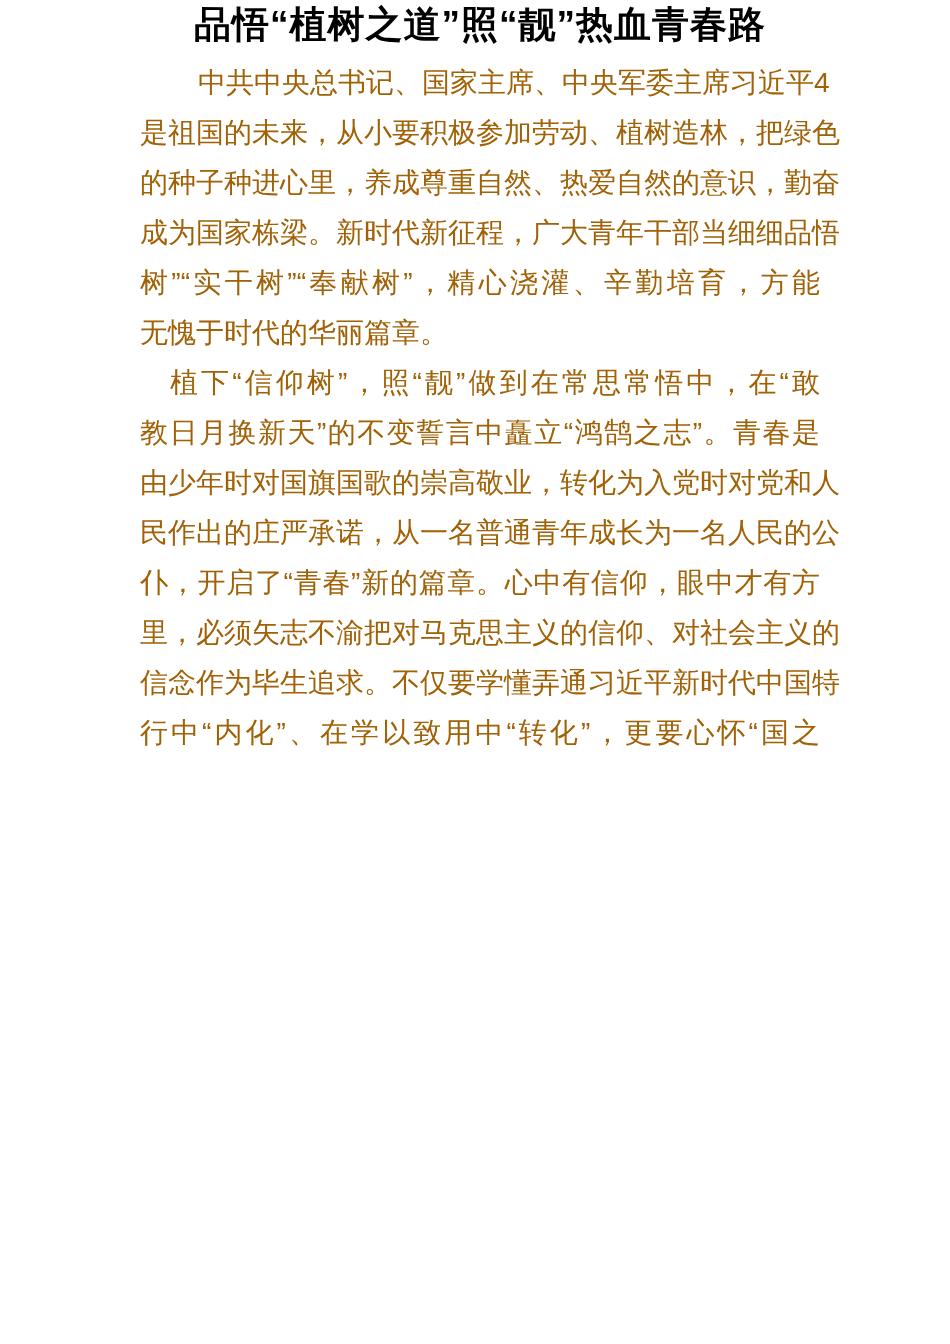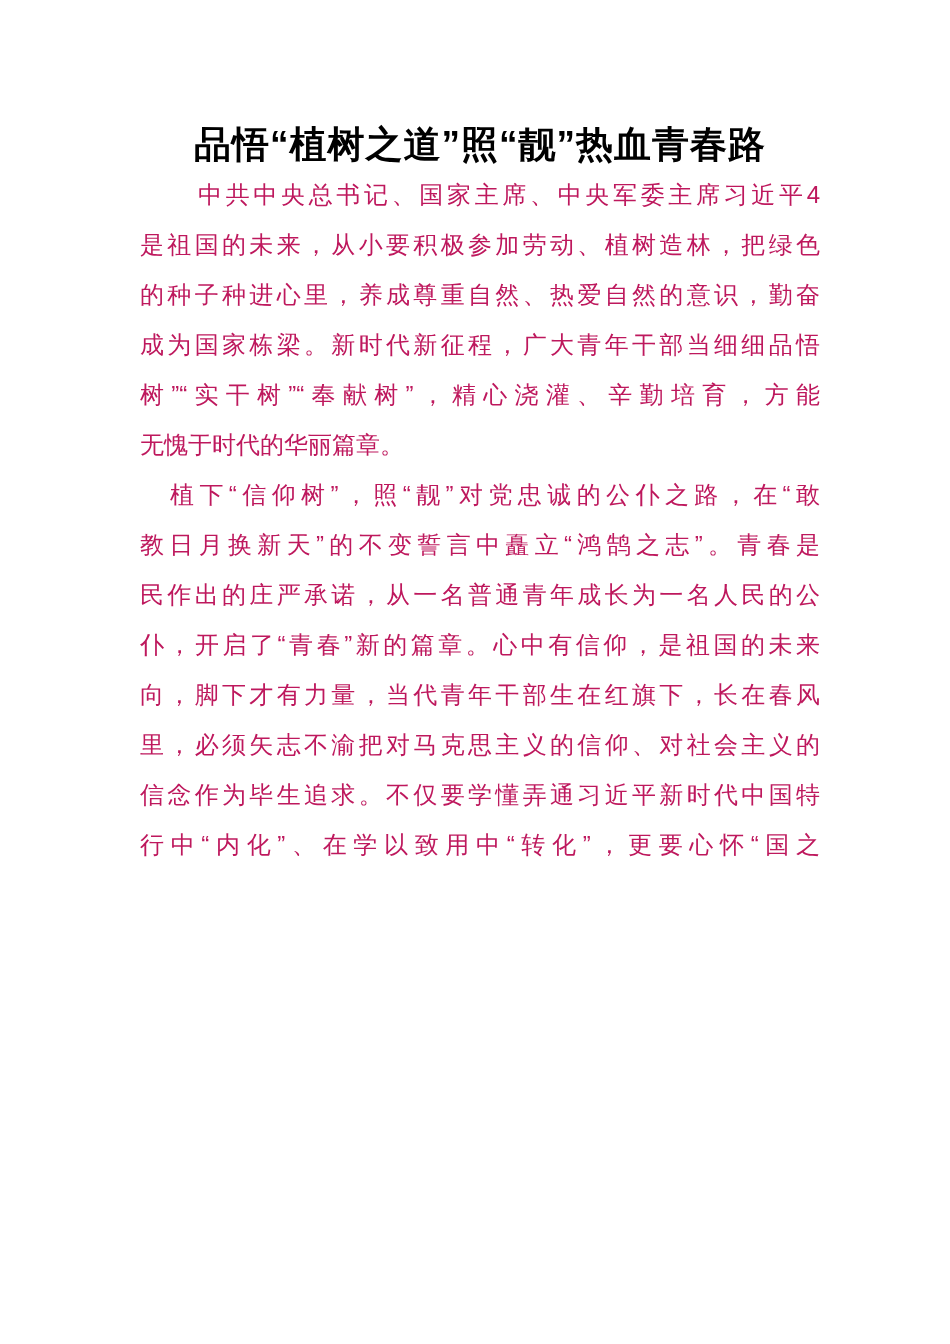--- a/index.html
+++ b/index.html
@@ -12,36 +12,35 @@
     width: 950px;
     height: 1344px;
     background: #ffffff;
     box-sizing: border-box;
     padding: 0 130px 0 140px;
     overflow: hidden;
     font-family: "Liberation Sans", sans-serif;
     color: #000000;
   }
   .doc-title {
-    padding-top: 120px;
     font-size: 37px;
     font-weight: 700;
     line-height: 50px;
     text-align: center;
     letter-spacing: 1px;
-    margin-bottom: 0;
+    margin-bottom: 8px;
     color: #000000;
   }
   .line {
-    font-size: 24px;
+    font-size: 28px;
     line-height: 50px;
     height: 50px;
     text-align: justify;
     text-align-last: justify;
-    color: #be185d;
+    color: #a16207;
     white-space: nowrap;
   }
   .indent2 { text-indent: 58px; }
   .indent1 { text-indent: 30px; }
   .paraend {
     text-align: center;
     text-align-last: left;
   }
 </style>
 </head>
@@ -49,21 +48,21 @@
 
 <div class="page">
   <div class="doc-title">品悟“植树之道”照“靓”热血青春路</div>
 
   <div class="line indent2">中共中央总书记、国家主席、中央军委主席习近平4</div>
   <div class="line">是祖国的未来，从小要积极参加劳动、植树造林，把绿色</div>
   <div class="line">的种子种进心里，养成尊重自然、热爱自然的意识，勤奋</div>
   <div class="line">成为国家栋梁。新时代新征程，广大青年干部当细细品悟</div>
   <div class="line">树”“实干树”“奉献树”，精心浇灌、辛勤培育，方能</div>
   <div class="line paraend">无愧于时代的华丽篇章。</div>
-  <div class="line indent1">植下“信仰树”，照“靓”对党忠诚的公仆之路，在“敢</div>
+  <div class="line indent1">植下“信仰树”，照“靓”做到在常思常悟中，在“敢</div>
   <div class="line">教日月换新天”的不变誓言中矗立“鸿鹄之志”。青春是</div>
+  <div class="line">由少年时对国旗国歌的崇高敬业，转化为入党时对党和人</div>
   <div class="line">民作出的庄严承诺，从一名普通青年成长为一名人民的公</div>
-  <div class="line">仆，开启了“青春”新的篇章。心中有信仰，是祖国的未来</div>
-  <div class="line">向，脚下才有力量，当代青年干部生在红旗下，长在春风</div>
+  <div class="line">仆，开启了“青春”新的篇章。心中有信仰，眼中才有方</div>
   <div class="line">里，必须矢志不渝把对马克思主义的信仰、对社会主义的</div>
   <div class="line">信念作为毕生追求。不仅要学懂弄通习近平新时代中国特</div>
   <div class="line">行中“内化”、在学以致用中“转化”，更要心怀“国之</div>
 </div>
 
 </body></html>

